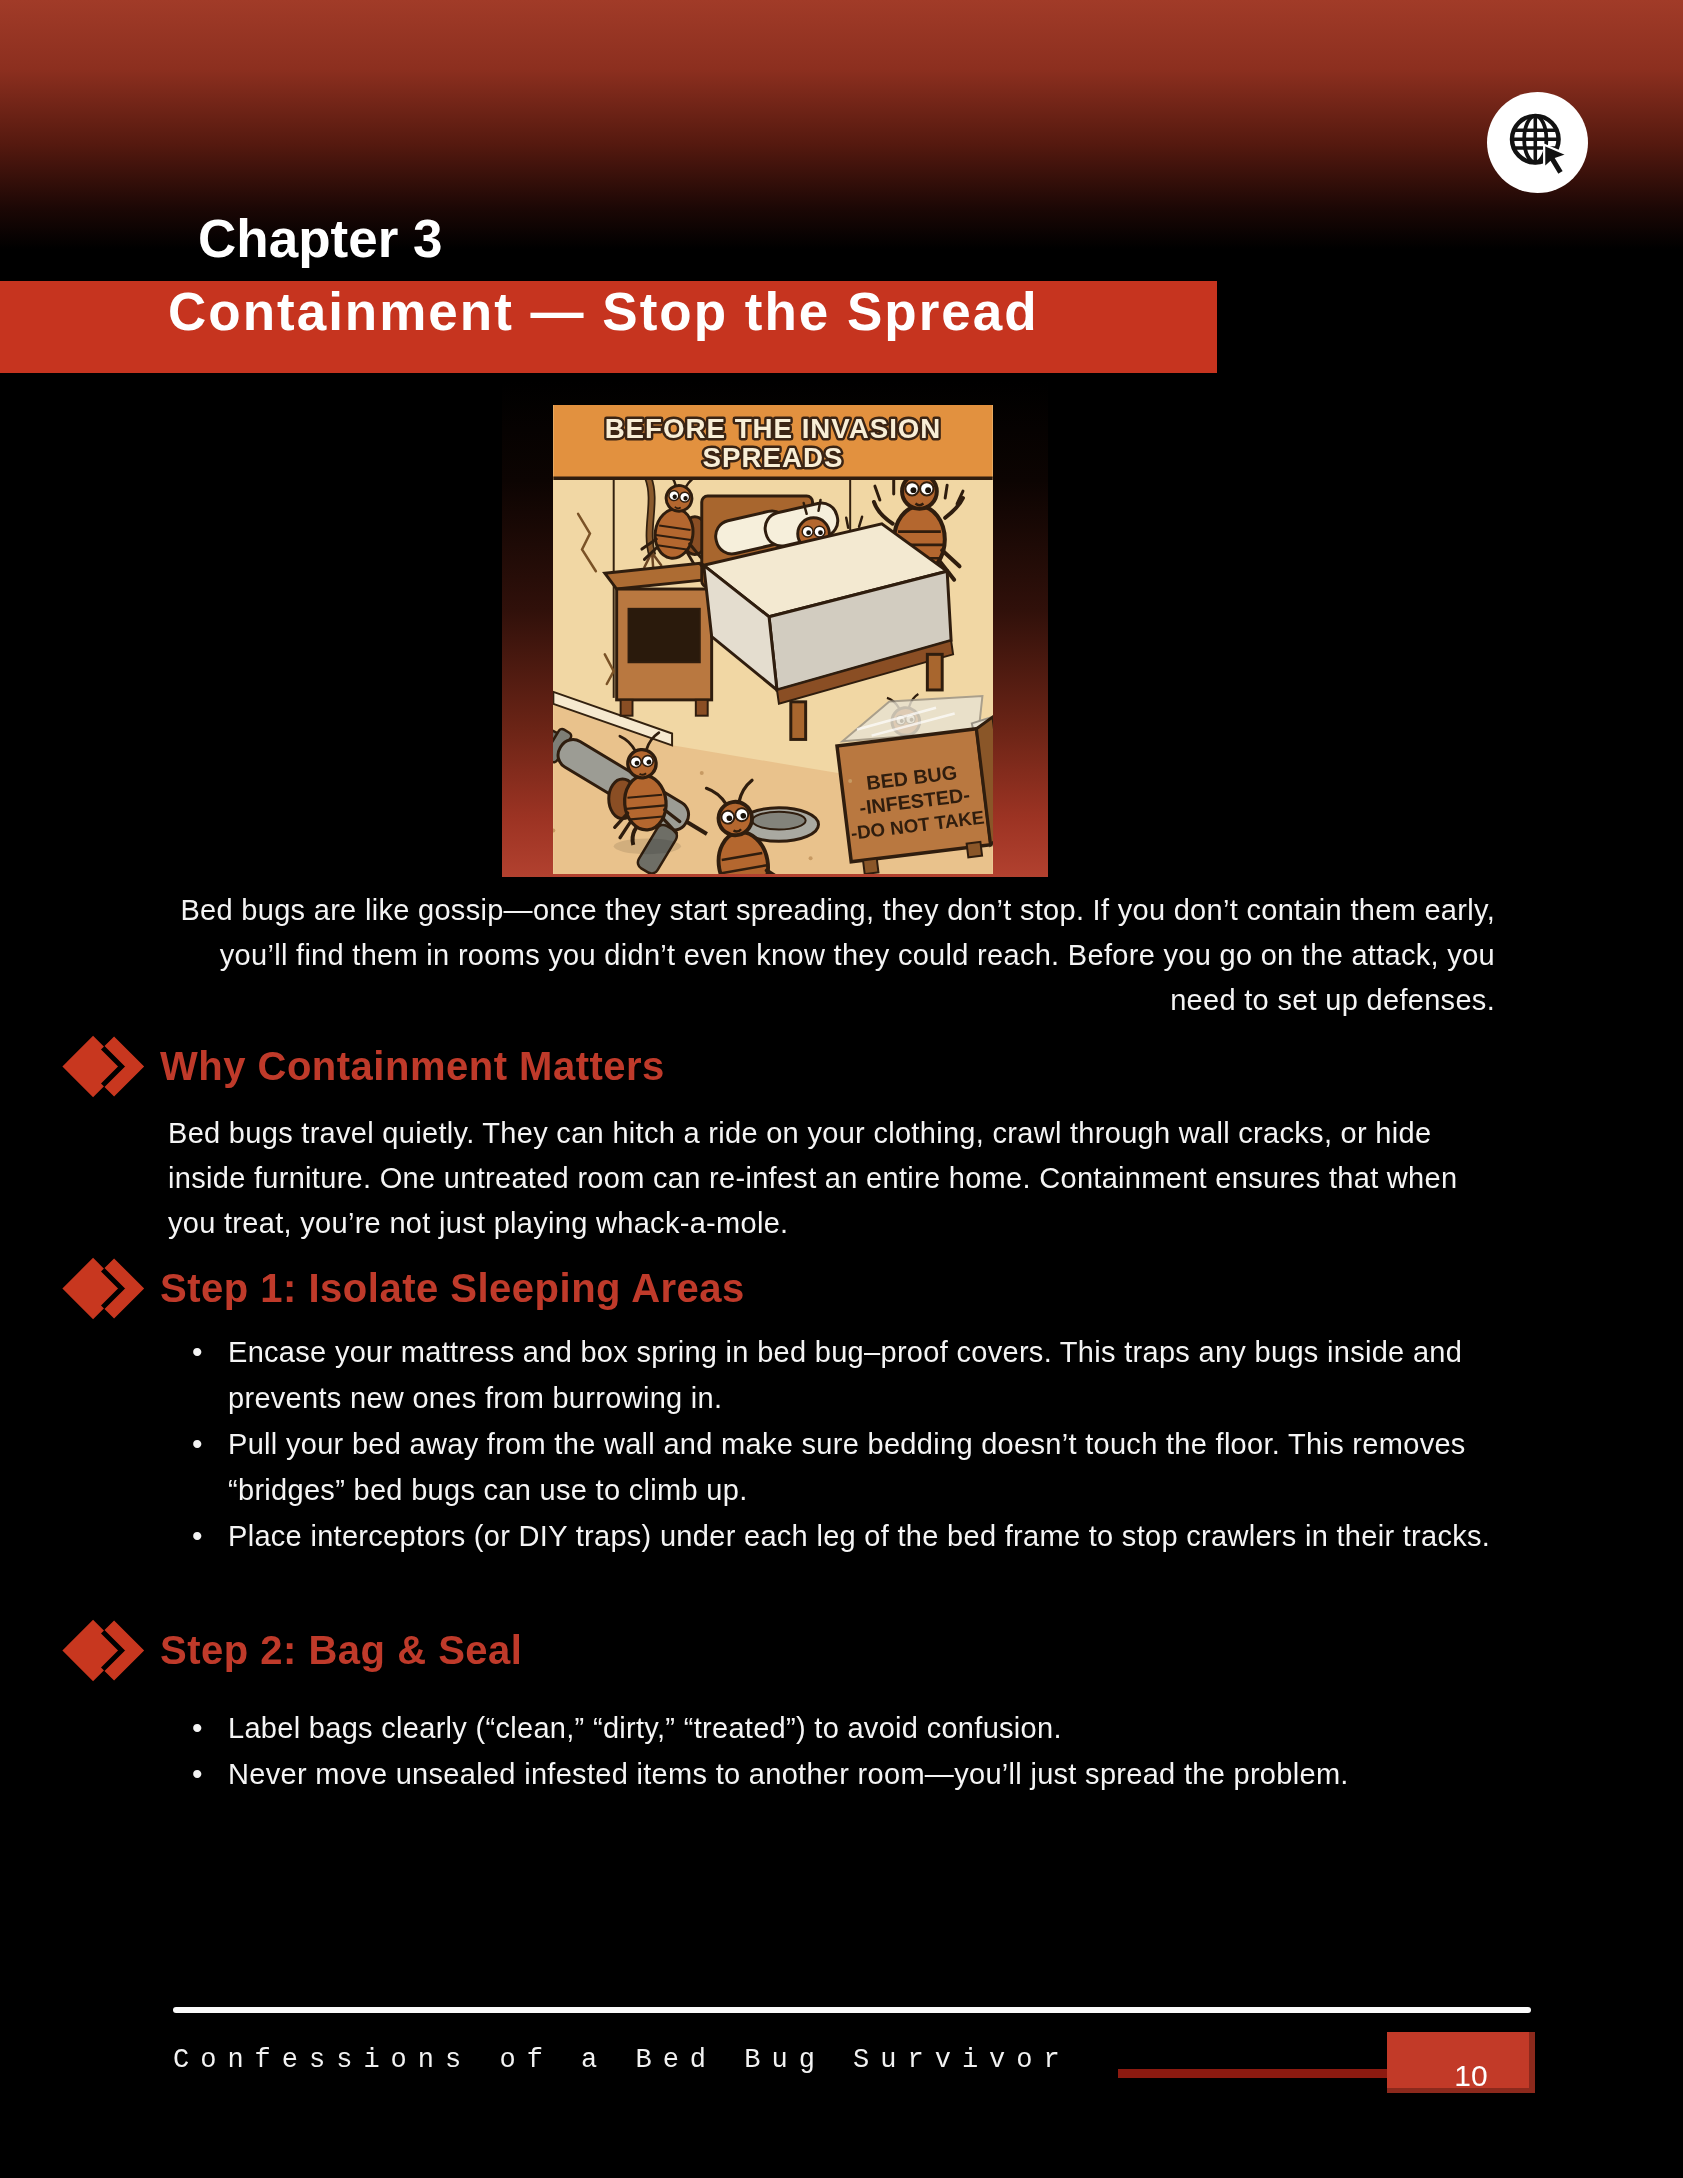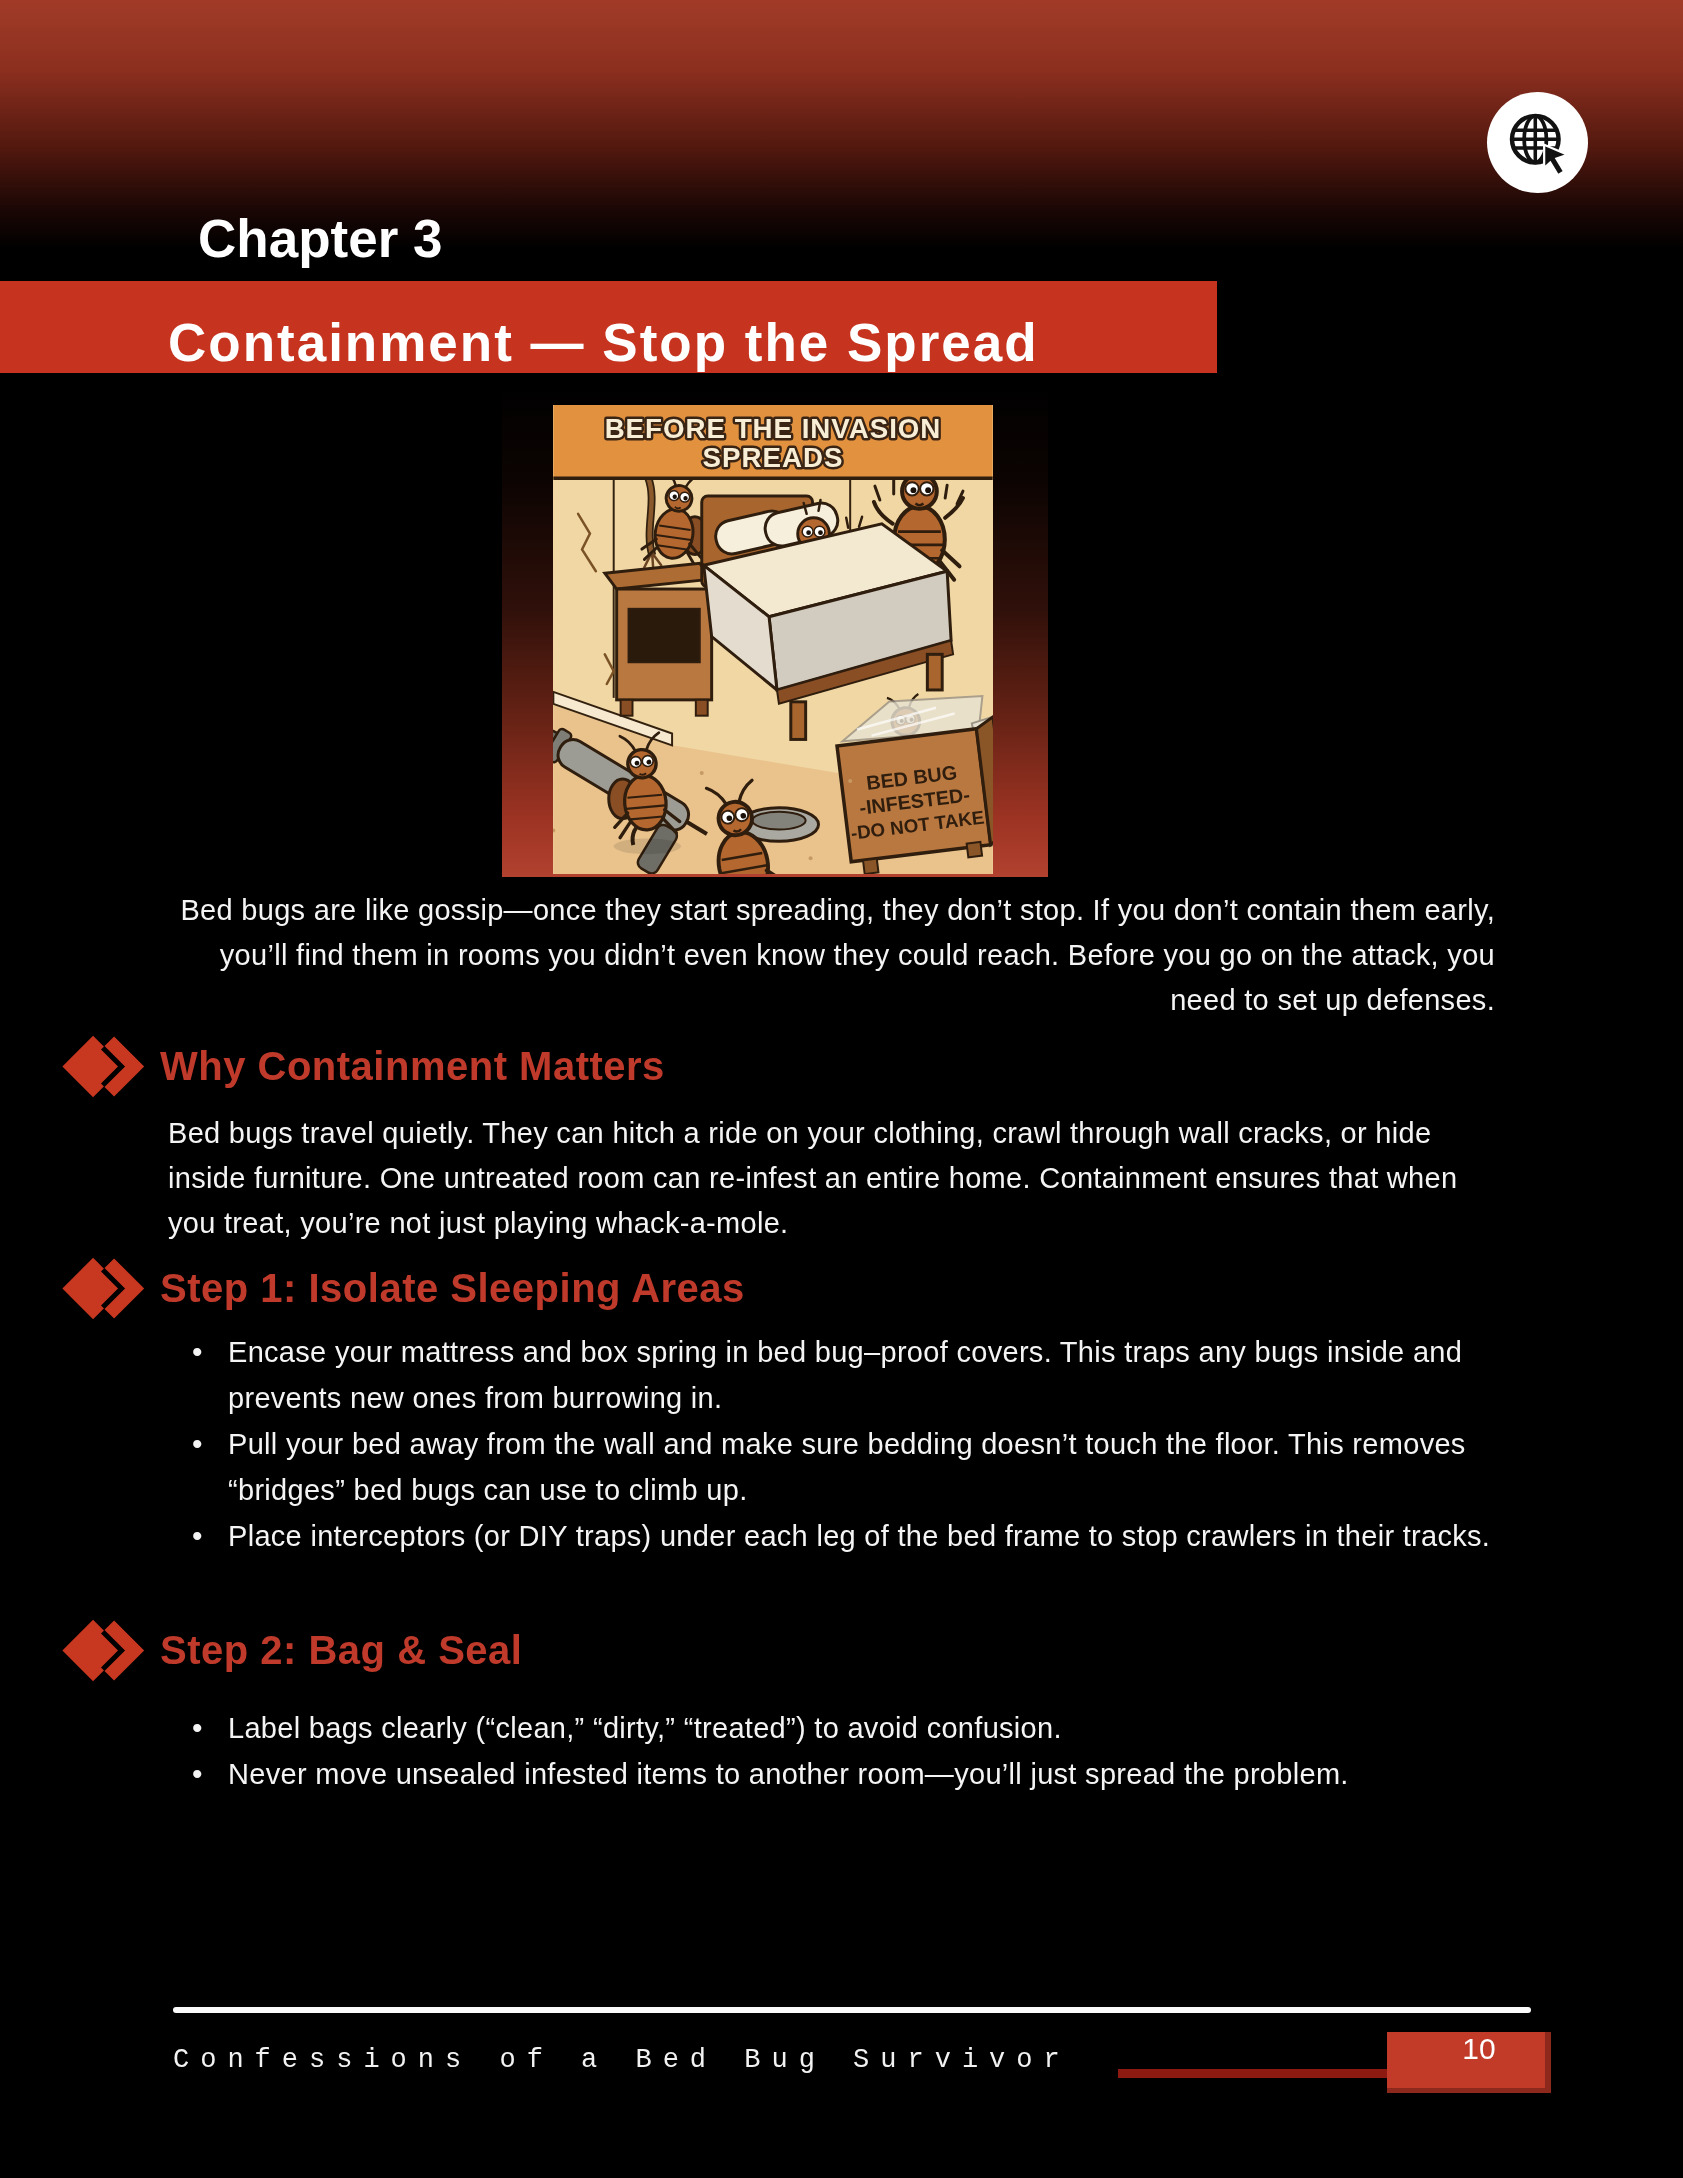--- a/index.html
+++ b/index.html
@@ -17,21 +17,21 @@
 
   .hero-gradient{position:absolute;left:0;top:0;width:1683px;height:249px;
     background:linear-gradient(180deg,#a13b28 0%,#8c2f1f 28%,#55190f 58%,#1b0705 84%,#000 100%);}
 
   .globe-badge{position:absolute;left:1487px;top:92px;width:101px;height:101px;border-radius:50%;
     background:#fff;display:flex;align-items:center;justify-content:center;}
 
   .chapter-label{position:absolute;left:168px;top:210px;font-size:53px;font-weight:bold;color:#fff;line-height:57px;margin-left:30px;}
 
   .title-banner{position:absolute;left:0;top:281px;width:1217px;height:92px;background:var(--accent-red);
-    display:flex;align-items:flex-end;}
+    display:flex;align-items:flex-start;}
   .title-banner .title-text{margin-left:168px;font-size:53px;font-weight:bold;color:#fff;letter-spacing:2px;}
 
   .hero-panel{position:absolute;left:502px;top:381px;width:546px;height:496px;
     background:linear-gradient(180deg,#000 0%,#0c0402 20%,#30100a 46%,#6b2416 70%,#9c3323 88%,var(--panel-red) 100%);}
   .illustration{position:absolute;left:51px;top:24px;width:440px;height:469px;background:#f1d7a4;overflow:hidden;}
 
   .intro-para{position:absolute;left:168px;top:888px;width:1327px;font-size:29px;line-height:45px;
     color:var(--text-color);letter-spacing:0.3px;text-align:right;}
 
   .section-heading{position:absolute;left:62px;height:65px;display:flex;align-items:center;gap:7px;}
@@ -42,22 +42,22 @@
     color:var(--text-color);letter-spacing:0.3px;}
 
   .bullet-list{position:absolute;left:228px;width:1287px;list-style:none;}
   .bullet-list li{position:relative;font-size:29px;line-height:46px;color:var(--text-color);letter-spacing:0.3px;}
   .bullet-list li::before{content:"\2022";position:absolute;left:-36px;top:0;font-size:30px;color:var(--text-color);}
 
   .footer-rule{position:absolute;left:173px;top:2007px;width:1358px;height:6px;background:#fafafa;border-radius:3px;}
   .footer-title{position:absolute;left:173px;top:2045px;font-family:Liberation Mono, monospace;
     font-size:27px;letter-spacing:11px;color:#f2f2f2;white-space:nowrap;}
   .footer-connector{position:absolute;left:1118px;top:2069px;width:269px;height:9px;background:var(--connector-red);}
-  .page-number-box{position:absolute;left:1387px;top:2032px;width:164px;height:61px;background:var(--footer-box-red);
-    box-shadow:inset -6px -5px 0 rgba(0,0,0,0.28);display:flex;align-items:flex-start;justify-content:center;
+  .page-number-box{position:absolute;left:1387px;top:2032px;width:148px;height:61px;background:var(--footer-box-red);
+    box-shadow:inset -6px -5px 0 rgba(0,0,0,0.28);display:flex;align-items:flex-end;justify-content:center;
     font-size:30px;color:#fff;padding-left:20px;}
 
   svg text{font-family:"Liberation Sans",sans-serif;}
 </style>
 </head>
 <body>
 
 <div id="page">
 
   <div class="hero-gradient"></div>

